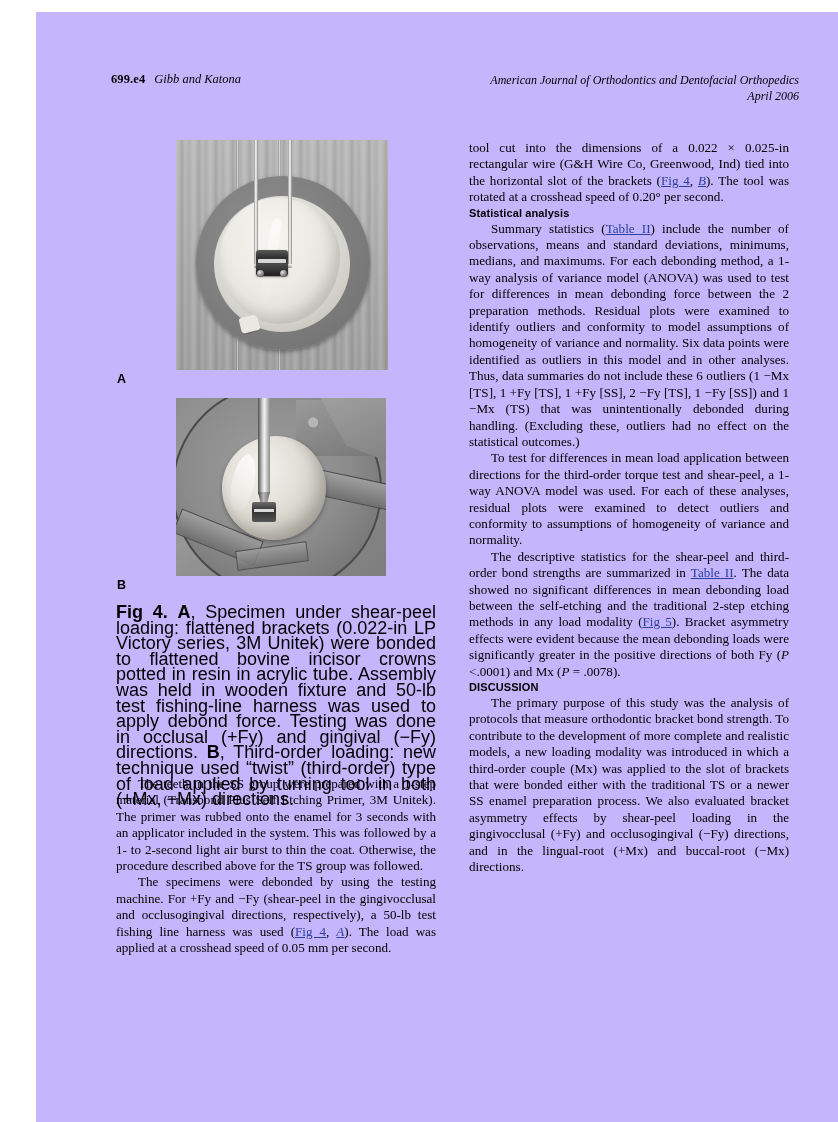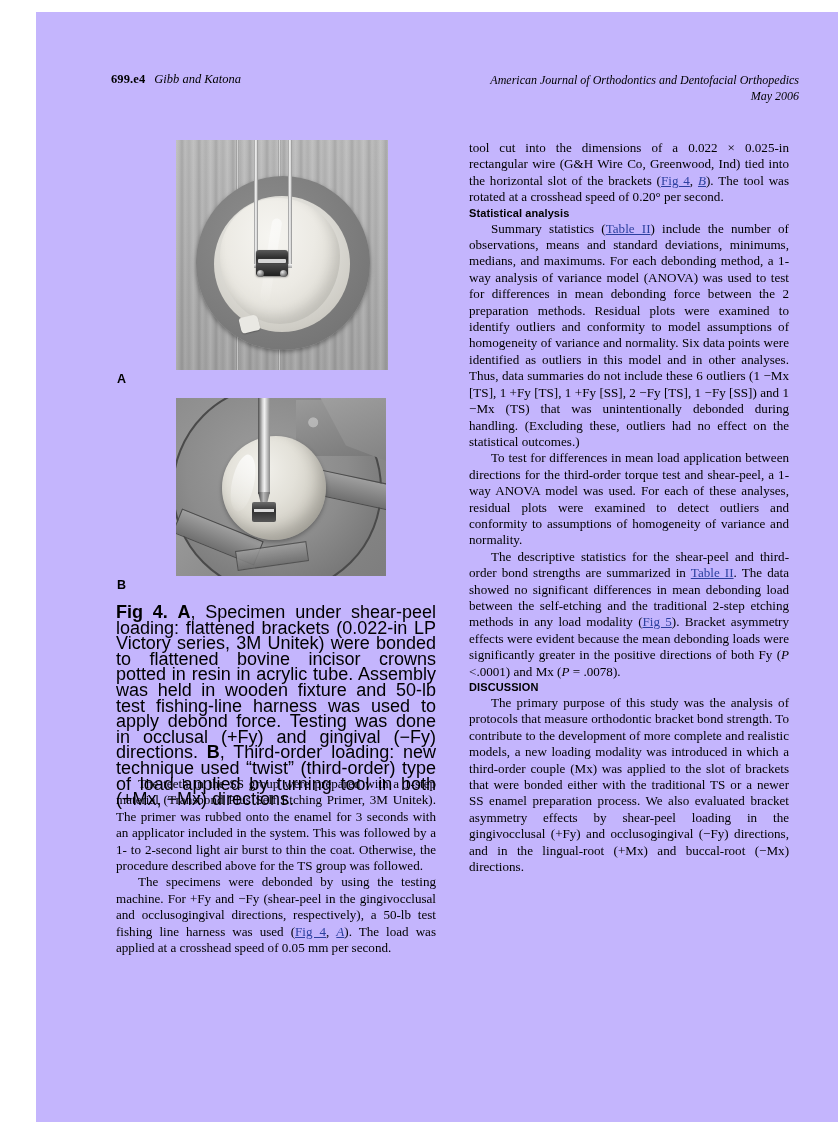--- a/index.html
+++ b/index.html
@@ -316,21 +316,21 @@
 <body>
 
 <div class="page">
 
   <div class="runhead">
     <div class="runhead-left">
       <span class="runhead-folio">699.e4</span><span class="runhead-authors">Gibb and Katona</span>
     </div>
     <div class="runhead-right">
       <div>American Journal of Orthodontics and Dentofacial Orthopedics</div>
-      <div>May 2006</div>
+      <div>April 2006</div>
     </div>
   </div>
 
   <div class="figure">
 
     <div class="figimgwrap">
       <div class="figimg a photoA">
         <div class="wood-seam1"></div>
         <div class="wood-seam2"></div>
         <div class="tube-outer">

